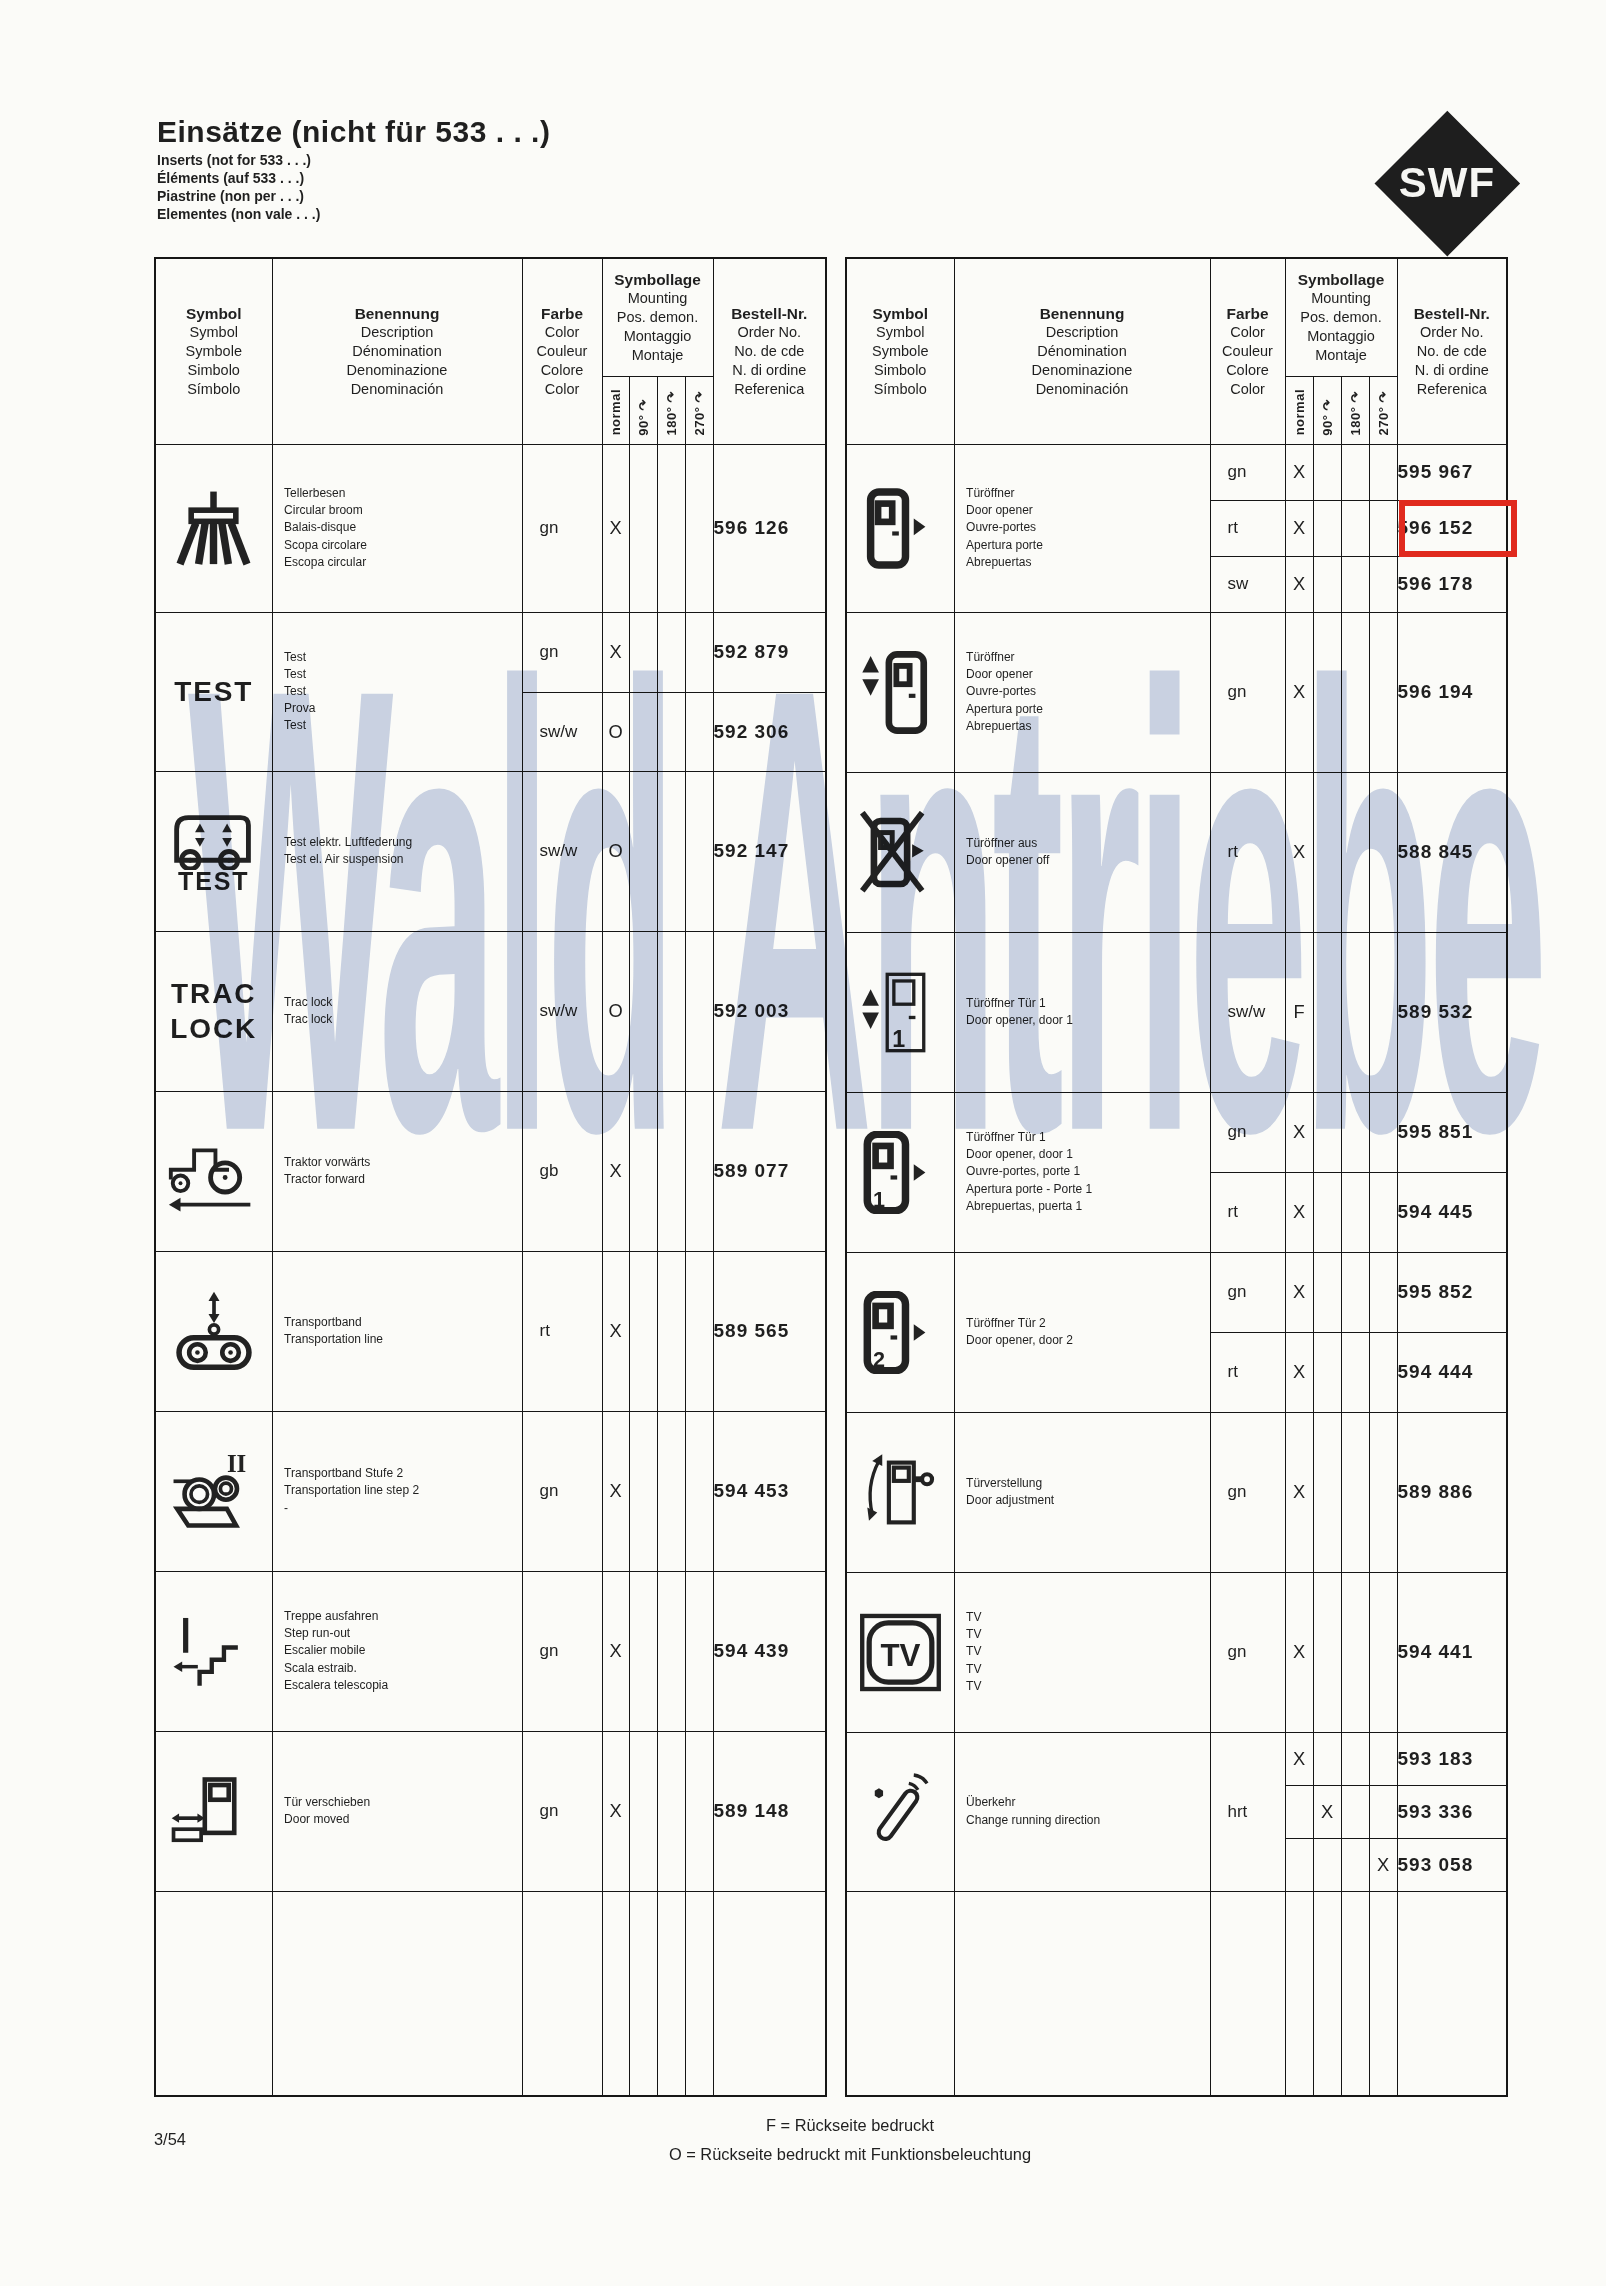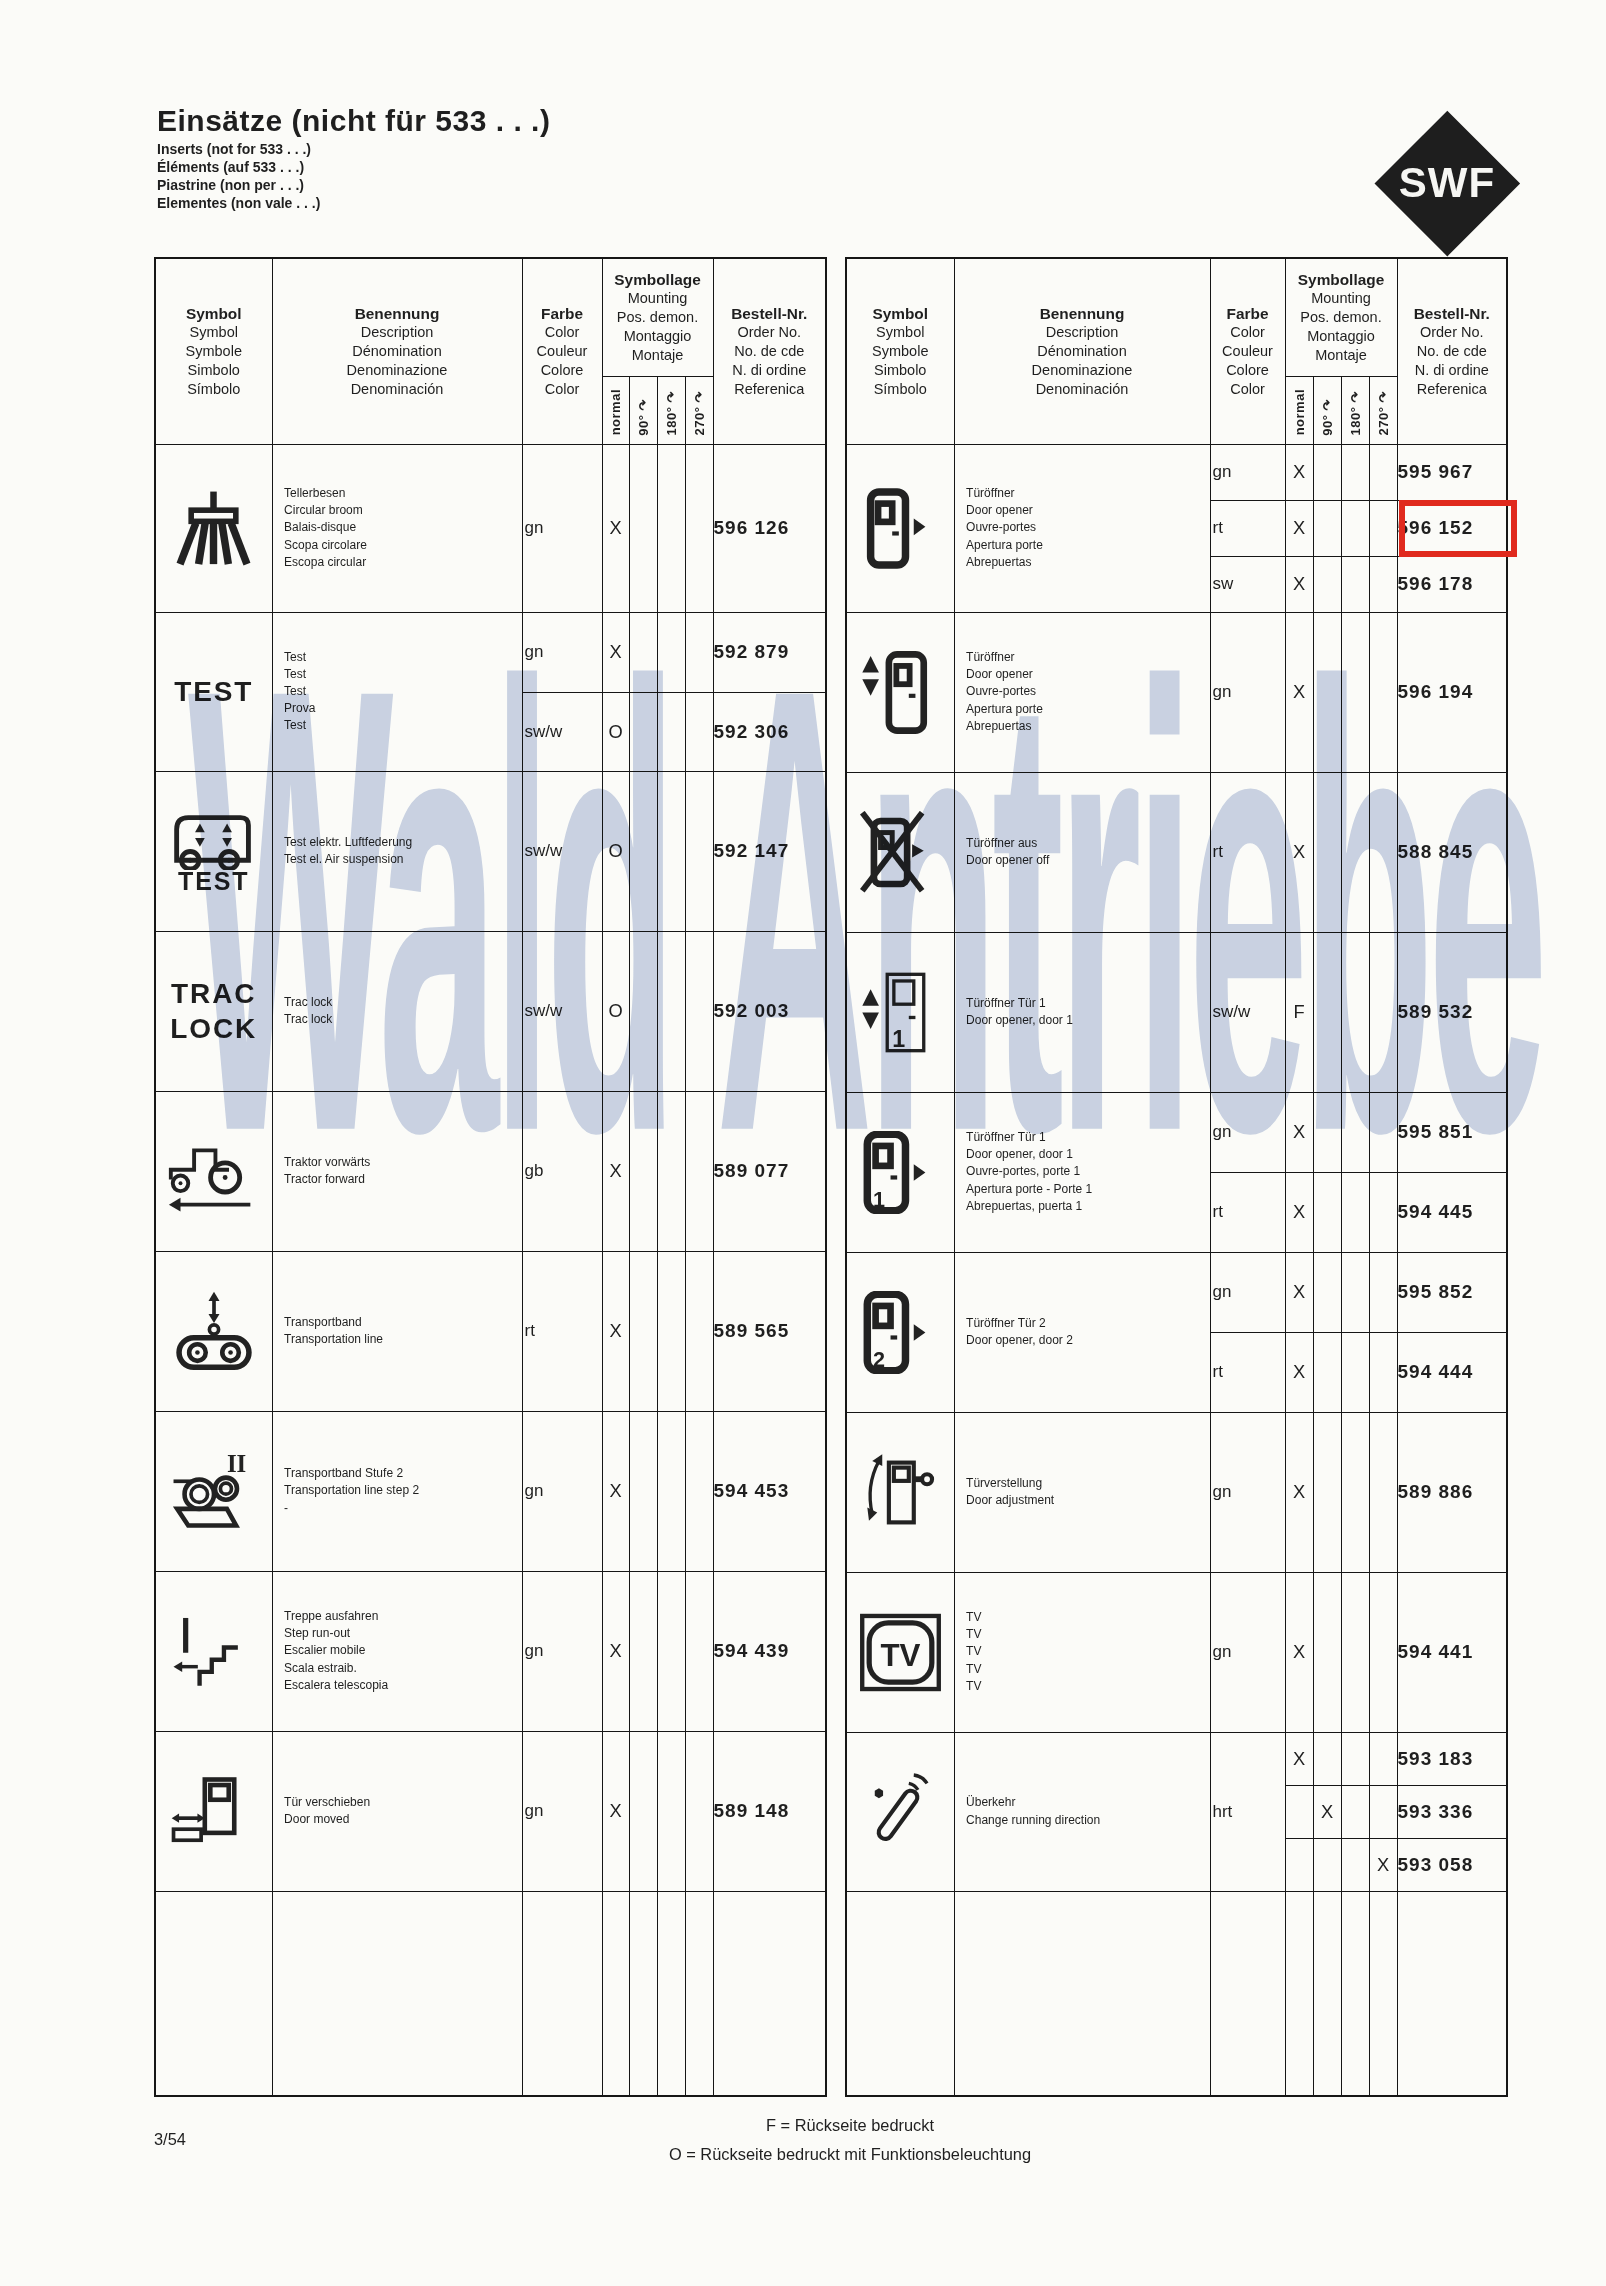--- a/index.html
+++ b/index.html
@@ -3,42 +3,42 @@
 <meta charset="utf-8">
 <style>
   html,body{margin:0;padding:0;}
   body{
     width:1607px;height:2286px;position:relative;
     background:#fbfbf8;color:#1f1f1f;
     font-family:"Liberation Sans", sans-serif;
     overflow:hidden;
   }
   
-  .title-block{position:absolute;left:157px;top:104px;}
+  .title-block{position:absolute;left:157px;top:115px;}
   .title-main{font-size:30px;font-weight:bold;letter-spacing:0.5px;}
   .title-subs{font-size:14px;font-weight:bold;line-height:1.28;white-space:pre-line;margin-top:2.9px;}
   
   .logo{position:absolute;left:1388px;top:124px;width:118px;height:118px;text-align:center;}
   .logo .diamond{position:absolute;inset:7.7px;background:#1e1e1e;transform:rotate(45deg);}
   .logo .swf{position:absolute;inset:0;display:flex;align-items:center;justify-content:center;
     color:#f6f6f3;font-weight:bold;font-size:42px;letter-spacing:1px;}
   
   table.cat{border-collapse:collapse;position:absolute;table-layout:fixed;background:transparent;border:2.9px solid #161616;}
   .tbl-left{left:154px;top:257px;width:673px;}
   .tbl-right{left:845px;top:257px;width:663px;}
   .cat td,.cat th{border:1.9px solid #161616;padding:0;vertical-align:middle;overflow:hidden;}
   .hd{vertical-align:top;text-align:center;padding:6.8px 7.7px 0 8.7px;font-weight:normal;}
   .hd-main{font-size:15.4px;font-weight:bold;line-height:1.25;}
   .hd-rest{font-size:14.5px;line-height:1.3;white-space:pre-line;}
   th.rot{vertical-align:bottom;text-align:center;padding-bottom:3.9px;}
   th.rot span{display:inline-block;writing-mode:vertical-rl;transform:rotate(180deg);
     font-size:13px;font-weight:bold;letter-spacing:0.5px;white-space:nowrap;}
   td.sym{text-align:center;}
   td.nm{padding:5.8px 11.6px;font-size:12px;line-height:1.42;white-space:pre-line;vertical-align:middle;}
-  td.clr{padding-left:2px;font-size:17px;}
+  td.clr{padding-left:17px;font-size:17px;}
   td.mk{text-align:center;font-size:18.3px;}
   td.ord{text-align:left;font-weight:bold;font-size:19px;letter-spacing:1px;}
   .sym-text{font-weight:bold;font-size:28px;letter-spacing:1.9px;line-height:1.25;white-space:pre-line;}
   .sym-text.small{font-size:25px;margin-top:-3.9px;}
   .sym svg{display:block;margin:0 auto;}
   .sym .stack{display:flex;flex-direction:column;align-items:center;gap:0;}
   
   td.hl{position:relative;overflow:visible;}
   td.hl::after{content:"";position:absolute;top:-1px;bottom:-1px;left:1.9px;right:-10.6px;
     border:6.8px solid #e02a1e;z-index:6;pointer-events:none;}

